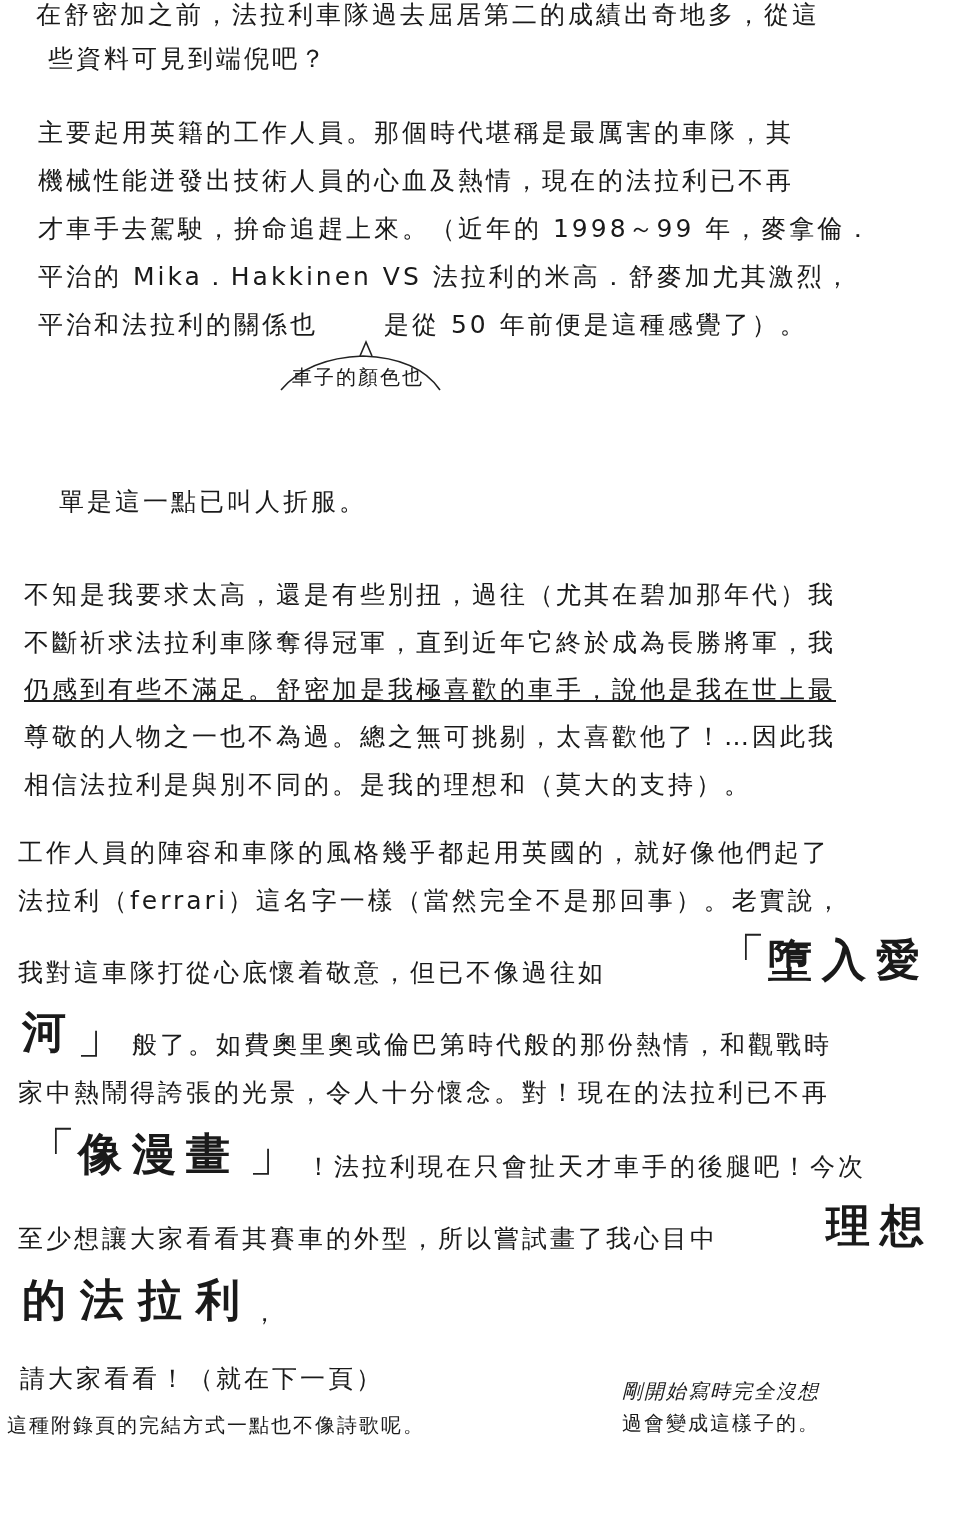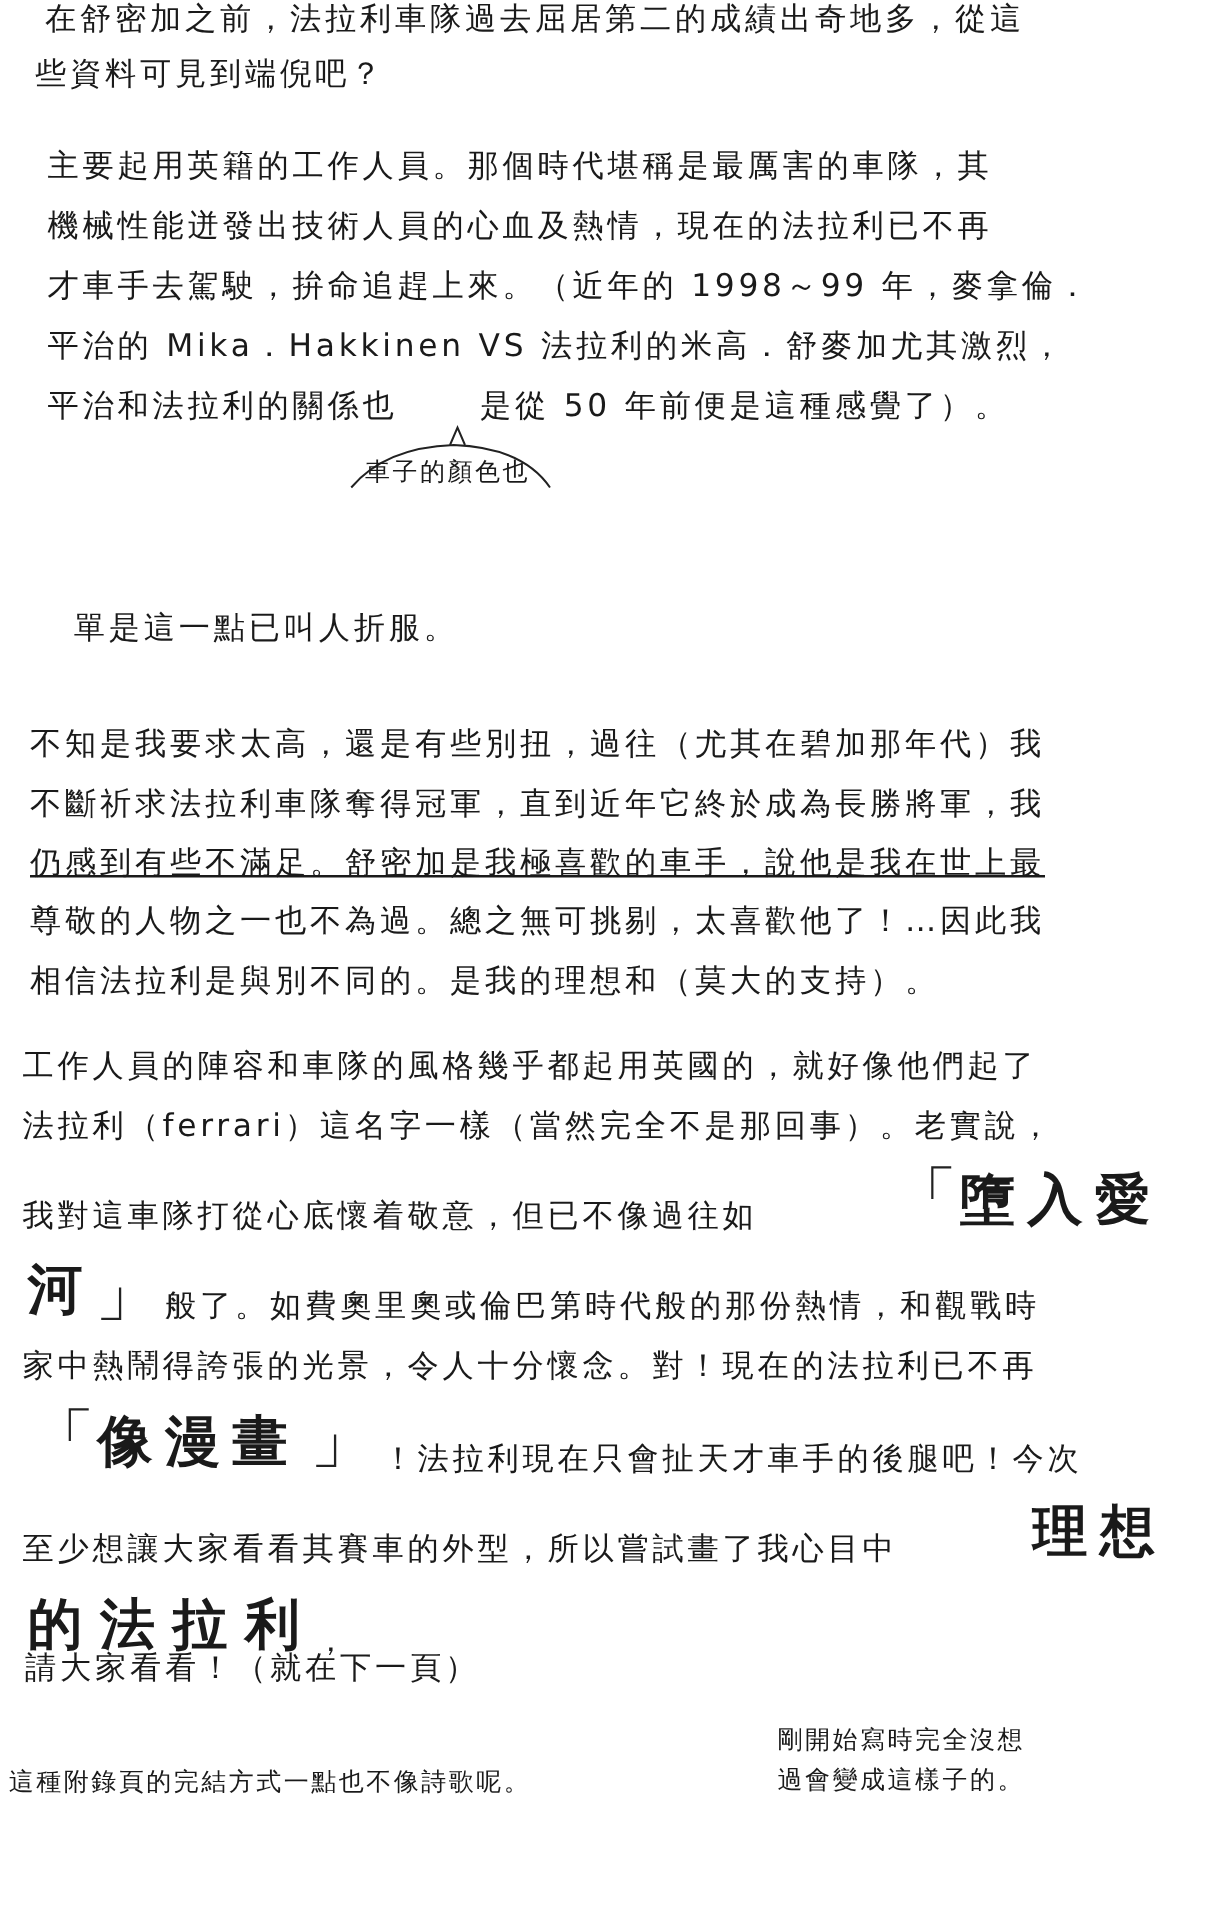--- a/index.html
+++ b/index.html
@@ -21,21 +21,21 @@
     .note-arc {
       position: absolute; left: 278px; top: 338px; width: 165px; height: 60px;
     }
   </style>
 </head>
 <body>
 
 <div>
 
   <div class="line" style="left:36px;top:0px;">在舒密加之前，法拉利車隊過去屈居第二的成績出奇地多，從這</div>
-  <div class="line" style="left:28px;top:44px;">些資料可見到端倪吧？</div>
+  <div class="line" style="left:48px;top:44px;">些資料可見到端倪吧？</div>
 
   <div class="line" style="left:38px;top:118px;">主要起用英籍的工作人員。那個時代堪稱是最厲害的車隊，其</div>
   <div class="line" style="left:38px;top:166px;">機械性能迸發出技術人員的心血及熱情，現在的法拉利已不再</div>
   <div class="line" style="left:38px;top:214px;">才車手去駕駛，拚命追趕上來。（近年的 1998～99 年，麥拿倫．</div>
   <div class="line" style="left:38px;top:262px;">平治的 Mika．Hakkinen VS 法拉利的米高．舒麥加尤其激烈，</div>
   <div class="line" style="left:38px;top:310px;">平治和法拉利的關係也</div>
   <div class="line" style="left:384px;top:310px;">是從 50 年前便是這種感覺了）。</div>
 
   <svg class="note-arc" viewBox="0 0 165 60">
     <path d="M3 52 Q 30 20 85 18 Q 140 20 162 52" fill="none" stroke="#222" stroke-width="1.6"></path>
@@ -65,19 +65,19 @@
   <div class="line big bracket" style="left:24px;top:1124px;">「</div>
   <div class="line big" style="left:78px;top:1126px;">像漫畫</div>
   <div class="line big bracket" style="left:248px;top:1124px;">」</div>
   <div class="line" style="left:306px;top:1152px;">！法拉利現在只會扯天才車手的後腿吧！今次</div>
 
   <div class="line" style="left:18px;top:1224px;">至少想讓大家看看其賽車的外型，所以嘗試畫了我心目中</div>
   <div class="line big" style="left:826px;top:1198px;">理想</div>
   <div class="line big" style="left:22px;top:1272px;letter-spacing:14px;">的法拉利</div>
   <div class="line" style="left:252px;top:1298px;">，</div>
 
-  <div class="line" style="left:20px;top:1319px;">請大家看看！（就在下一頁）</div>
+  <div class="line" style="left:20px;top:1364px;">請大家看看！（就在下一頁）</div>
   <div class="line small" style="left:7px;top:1410px;">這種附錄頁的完結方式一點也不像詩歌呢。</div>
 
-  <div class="line small" style="left:622px;top:1376px;">剛開始寫時完全沒想</div>
+  <div class="line small" style="left:622px;top:1376px;font-style:italic;">剛開始寫時完全沒想</div>
   <div class="line small" style="left:622px;top:1408px;">過會變成這樣子的。</div>
 
 </div>
 
 </body></html>

